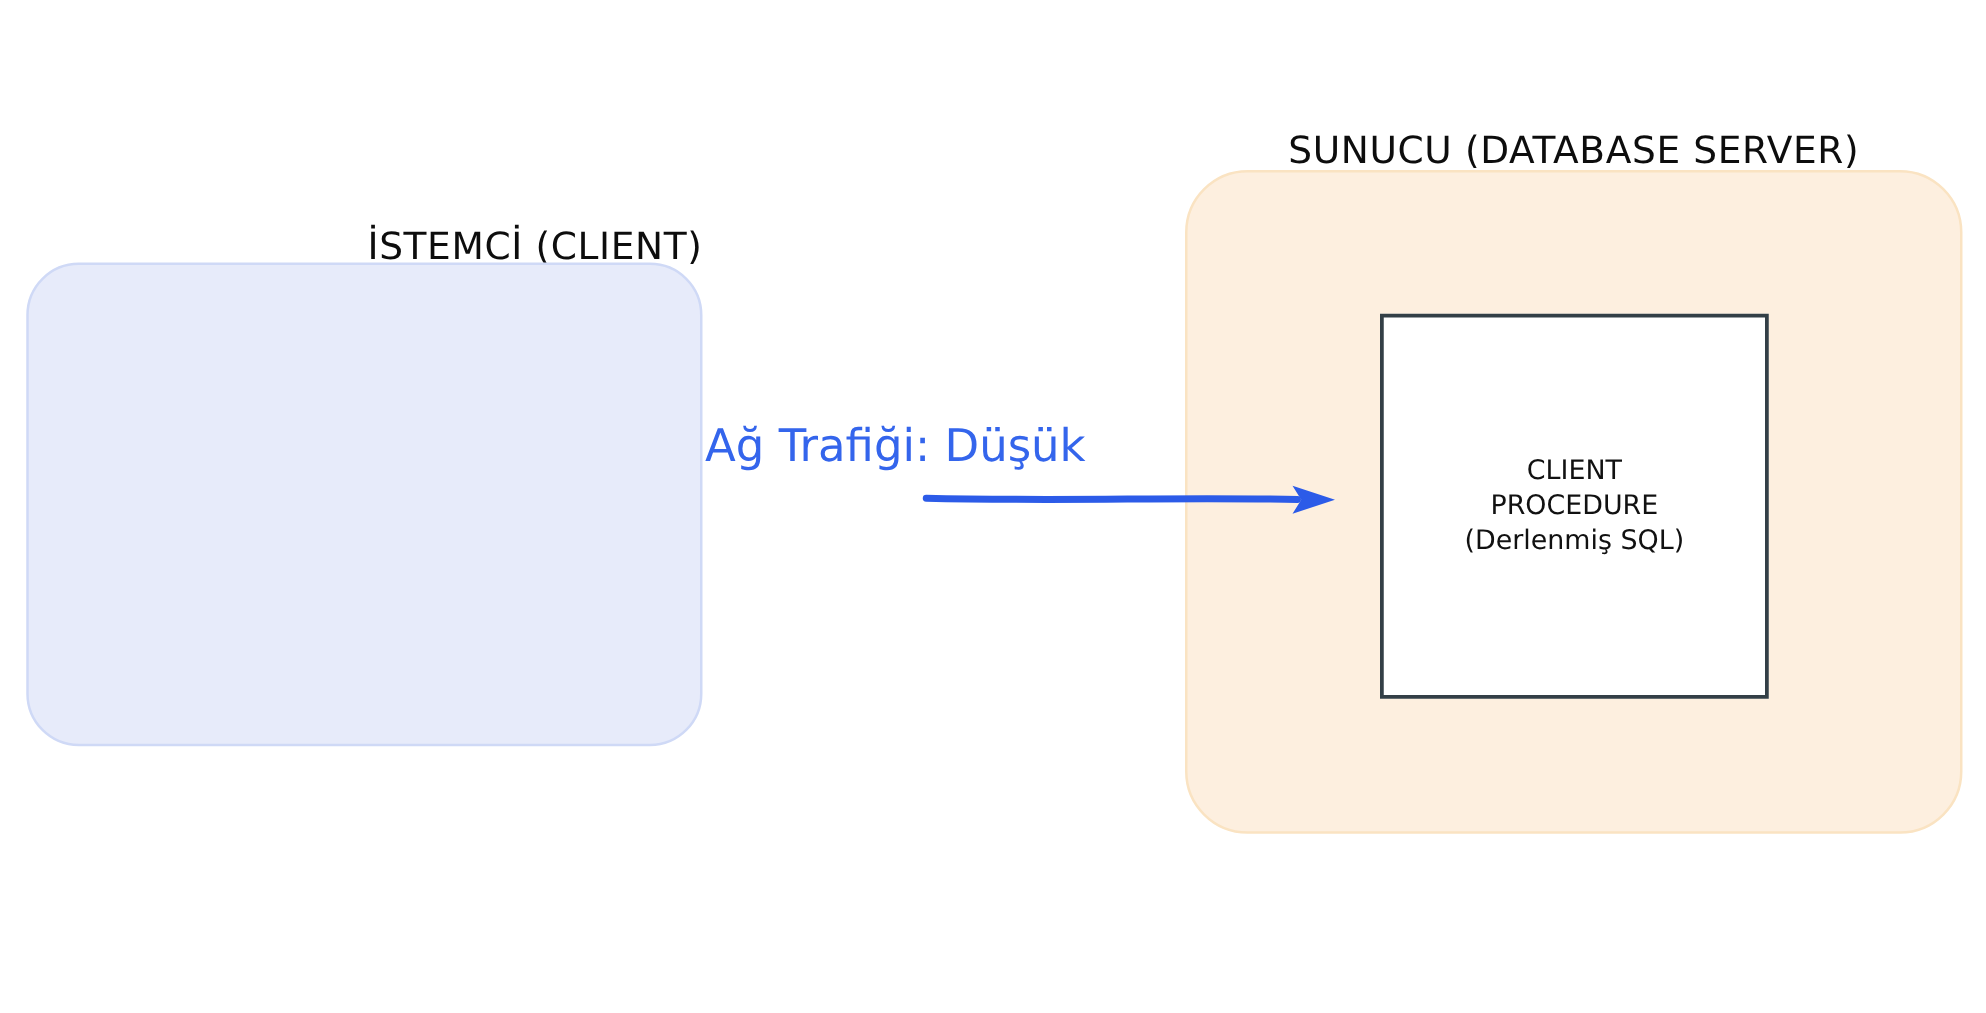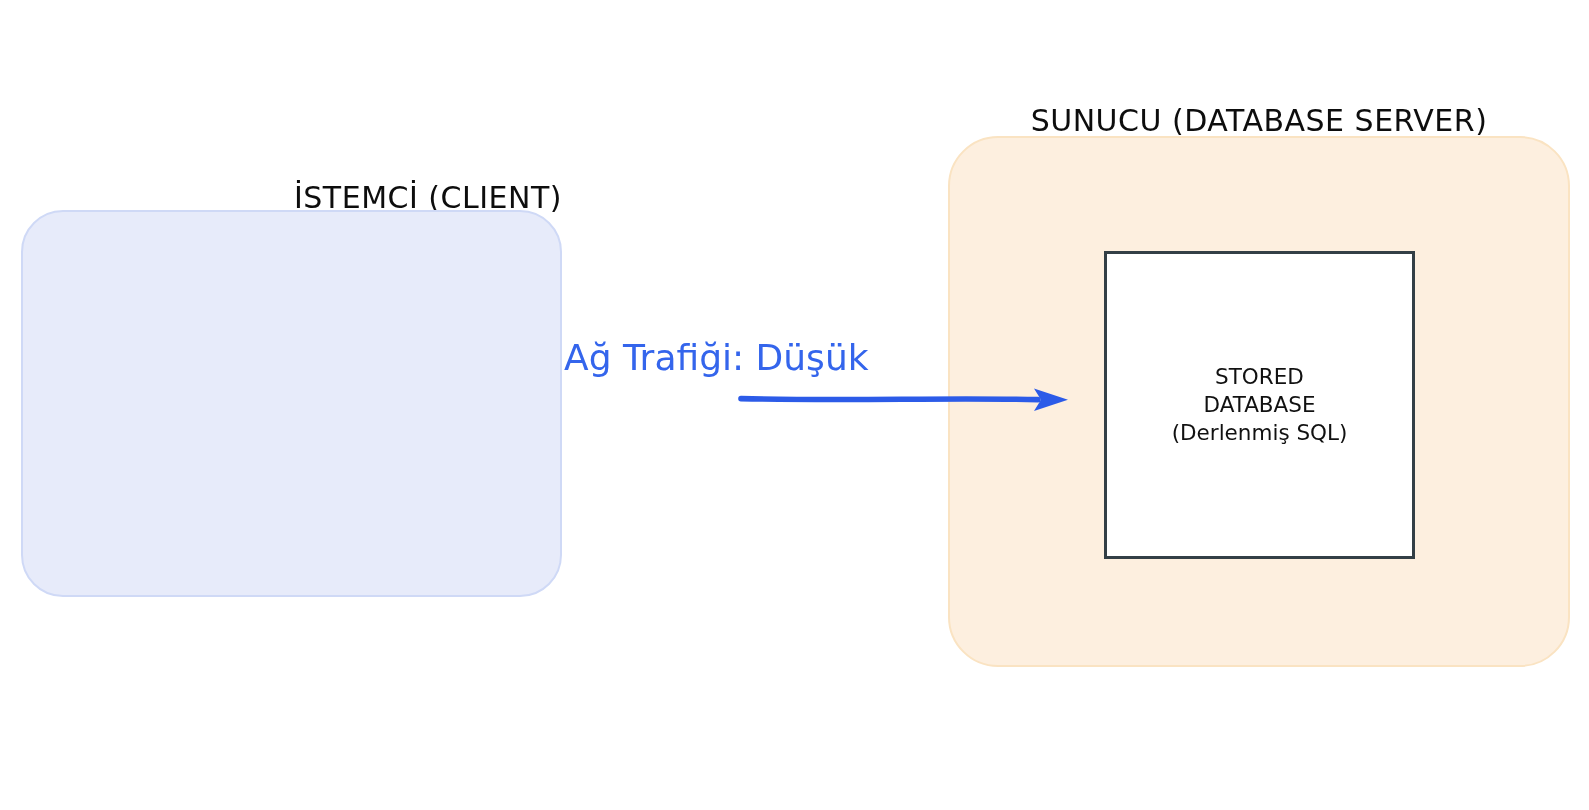--- a/index.html
+++ b/index.html
@@ -86,22 +86,22 @@
 
   <div id="client-title" class="box-title">İSTEMCİ (CLIENT)</div>
 
   <div id="client-box" class="region-box"></div>
 
   <div id="server-title" class="box-title">SUNUCU (DATABASE SERVER)</div>
 
   <div id="server-box" class="region-box"></div>
 
   <div id="stored-procedure-box">
-    <div>STORED</div>
-    <div>DATABASE</div>
+    <div>CLIENT</div>
+    <div>PROCEDURE</div>
     <div>(Derlenmiş SQL)</div>
   </div>
 
   <div id="traffic-label">Ağ Trafiği: Düşük</div>
 
 
   <svg id="arrow-svg" viewBox="0 0 1589 810" xmlns="http://www.w3.org/2000/svg">
     <path d="M741,398.6 C850,401.2 940,397.6 1038,399.6" fill="none" style="stroke: var(--arrow-blue); stroke-width: 5.6; stroke-linecap: round;"></path>
     <polygon points="1034,388.5 1068,399.8 1034,411 1041,399.8" style="fill: var(--arrow-blue);"></polygon>
   </svg>

